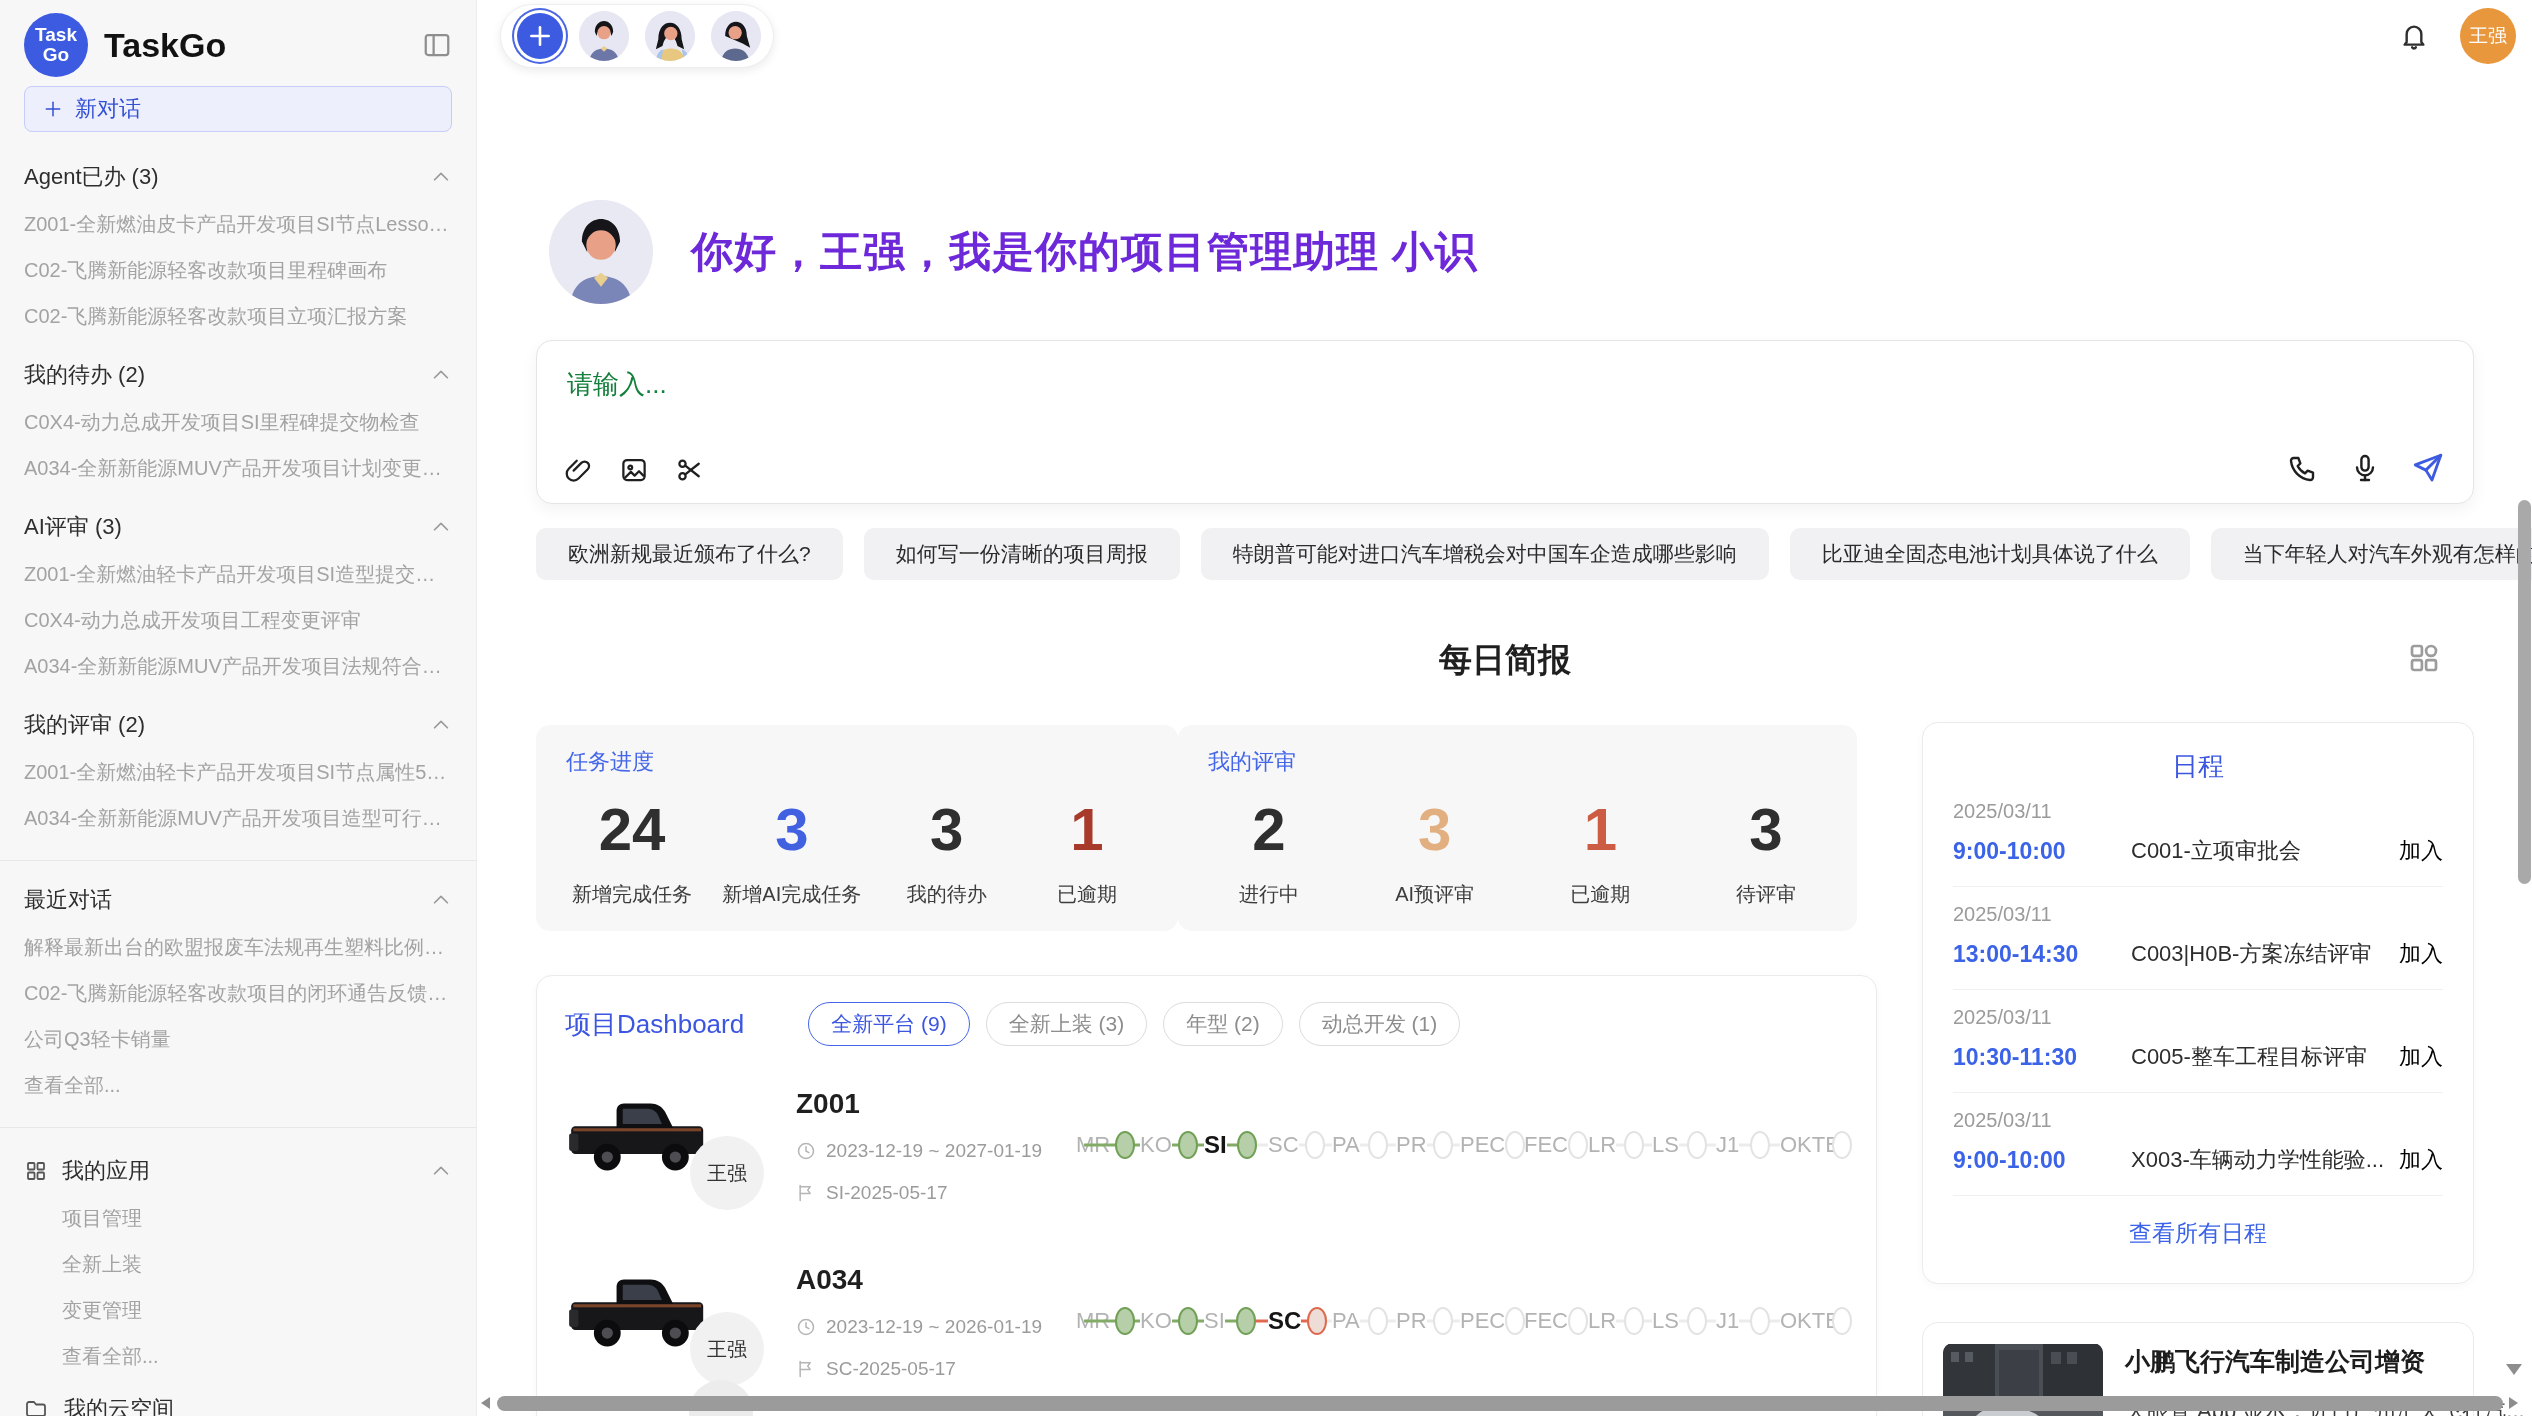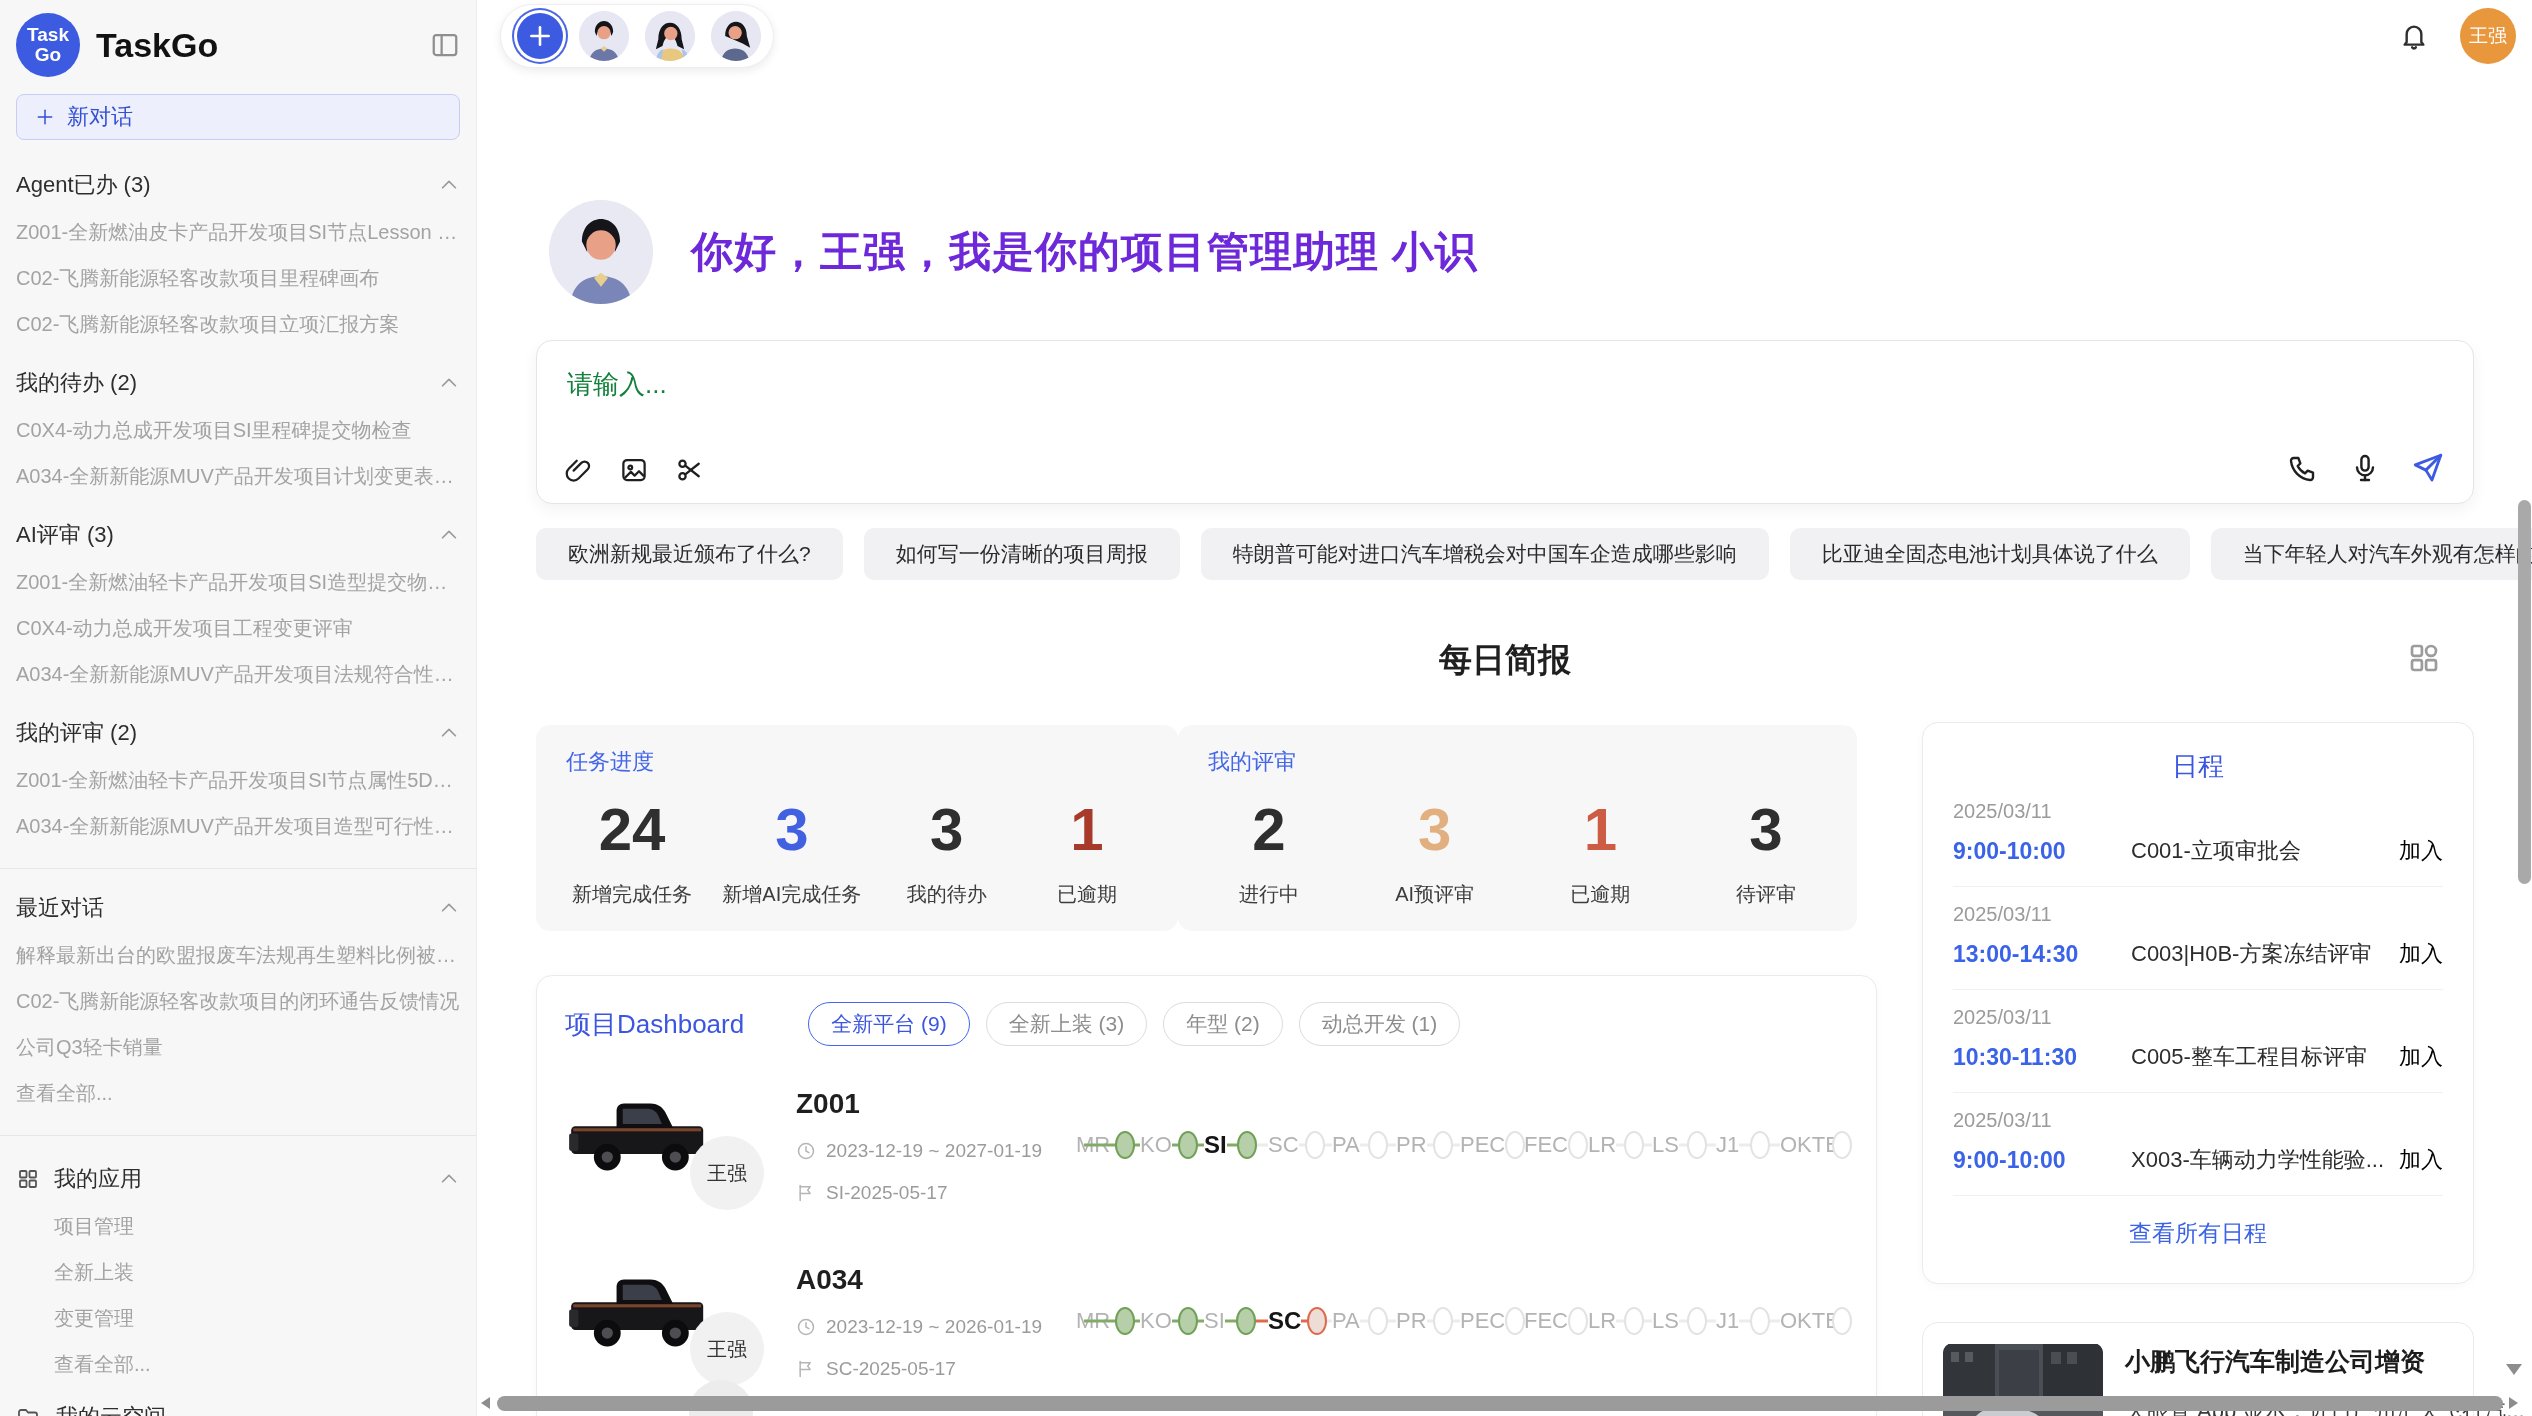--- a/index.html
+++ b/index.html
@@ -3,26 +3,26 @@
 <meta charset="utf-8">
 <style>
   *{box-sizing:border-box;margin:0;padding:0;}
   html,body{background:#e9e9e9;}
   body{font-family:"Liberation Sans","DejaVu Sans",sans-serif;}
   .page{position:relative;width:2532px;height:1416px;background:#fff;overflow:hidden;}
 
   svg.ic{stroke:currentColor;fill:none;stroke-width:1.8;stroke-linecap:round;stroke-linejoin:round;display:block;}
 
   
-  .sidebar{position:absolute;left:0;top:0;width:477px;height:1416px;background:#f7f7f8;border-right:1px solid #ececee;padding:10px 16px 0;overflow:hidden;}
+  .sidebar{position:absolute;left:0;top:0;width:477px;height:1416px;background:#f7f7f8;border-right:1px solid #ececee;padding:10px 24px 0;overflow:hidden;}
   .brand{display:flex;align-items:center;gap:16px;height:70px;}
   .logo{width:64px;height:64px;border-radius:50%;background:#3d5be0;color:#fff;display:flex;flex-direction:column;align-items:center;justify-content:center;font-size:19px;font-weight:bold;line-height:1.05;flex:none;}
   .brand-title{font-size:34px;font-weight:bold;color:#121212;}
   .collapse-btn{margin-left:auto;color:#8f8f8f;cursor:pointer;}
-  .new-chat{margin-top:14px;height:46px;background:#edeffc;border:1px solid #c7cdf6;border-radius:8px;display:flex;align-items:center;gap:12px;padding:0 18px;color:#3450d4;font-size:22px;cursor:pointer;}
+  .new-chat{margin-top:6px;height:46px;background:#edeffc;border:1px solid #c7cdf6;border-radius:8px;display:flex;align-items:center;gap:12px;padding:0 18px;color:#3450d4;font-size:22px;cursor:pointer;}
   .sec-head{display:flex;align-items:center;justify-content:space-between;margin-top:30px;font-size:22px;color:#2e2e2e;cursor:pointer;}
   .sec-head .chev{color:#9a9a9a;}
   .sec-item{margin-top:19px;font-size:20px;color:#a3a3a3;white-space:nowrap;overflow:hidden;text-overflow:ellipsis;cursor:pointer;}
   .divider{height:1px;background:#e7e7e9;margin:28px -24px 0;}
   .apps-head{display:flex;align-items:center;gap:14px;margin-top:28px;font-size:22px;color:#2e2e2e;cursor:pointer;}
   .apps-head .chev{margin-left:auto;color:#9a9a9a;}
   .sub-item{margin-left:38px;margin-top:19px;font-size:20px;color:#a3a3a3;cursor:pointer;}
   .nav-item{display:flex;align-items:center;gap:16px;margin-top:24px;font-size:22px;color:#2e2e2e;cursor:pointer;}
   .nav-item .nic{color:#555;}
 

